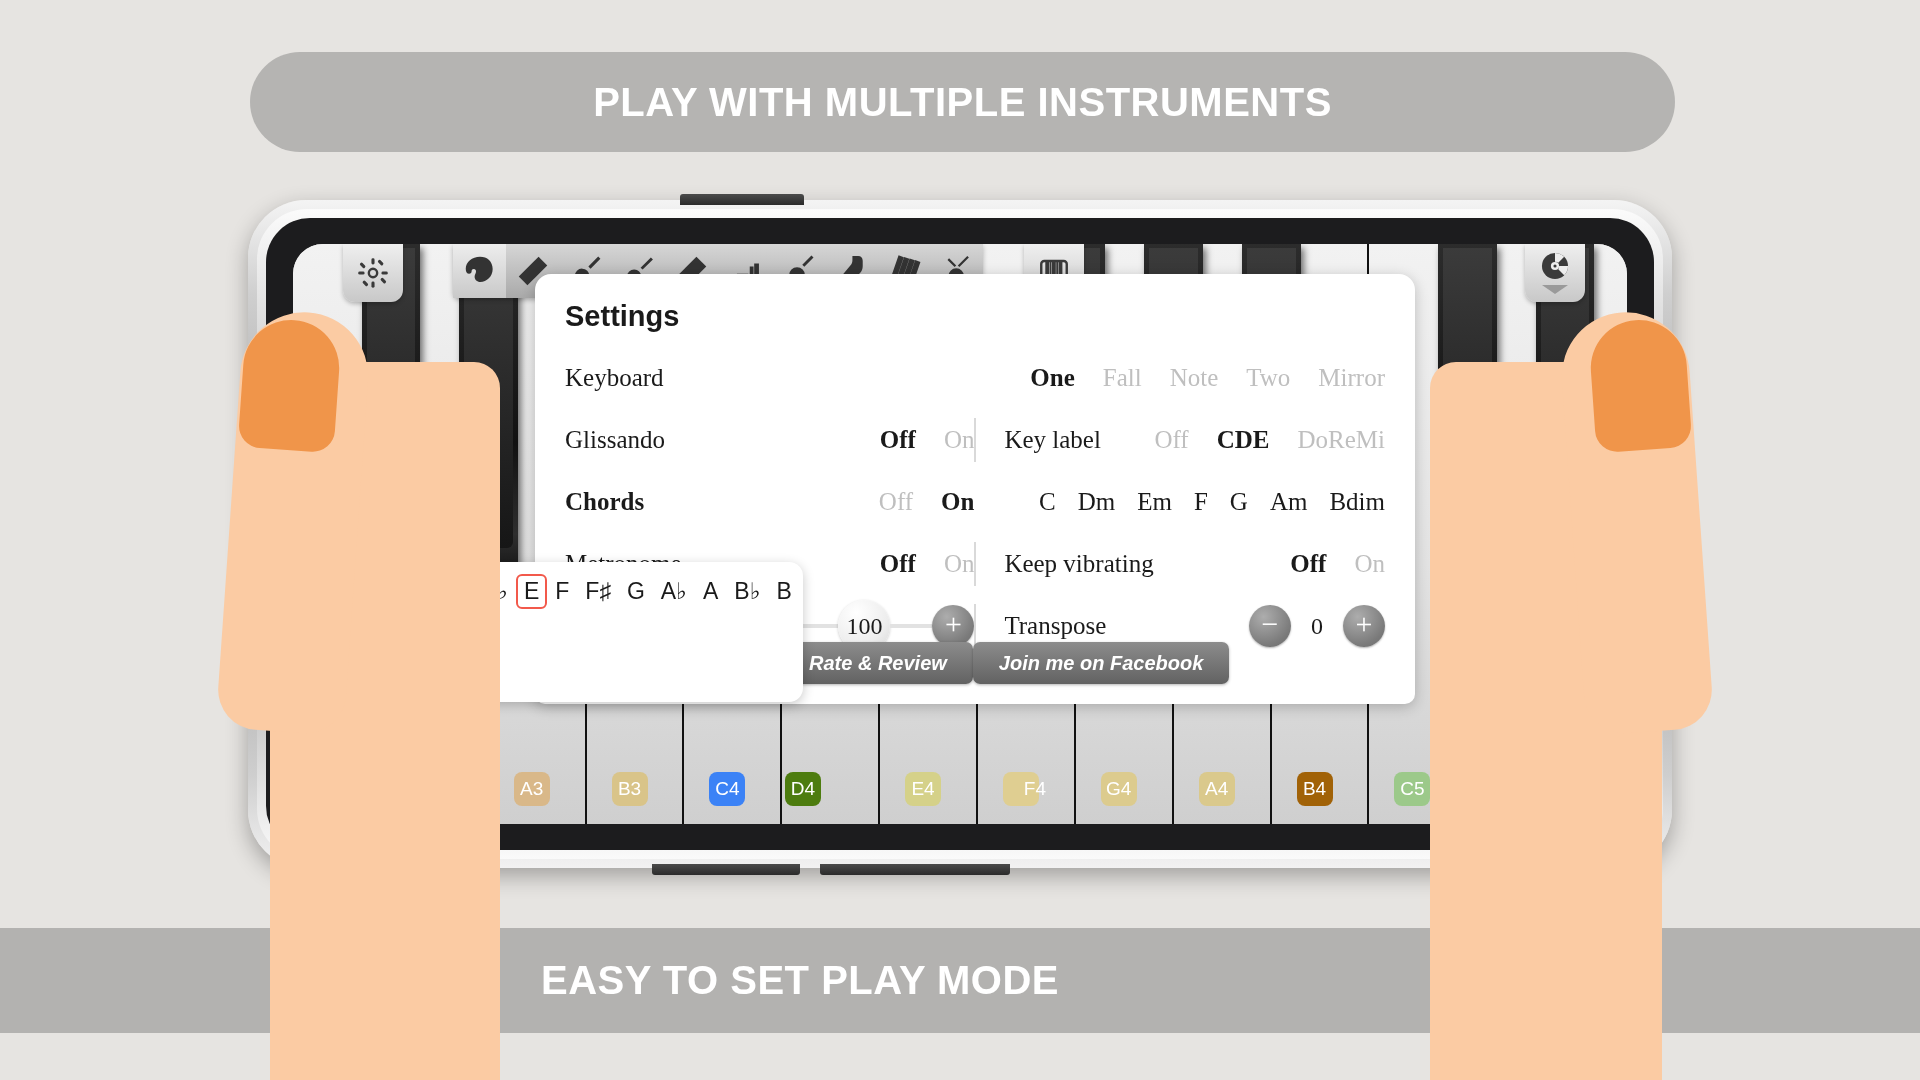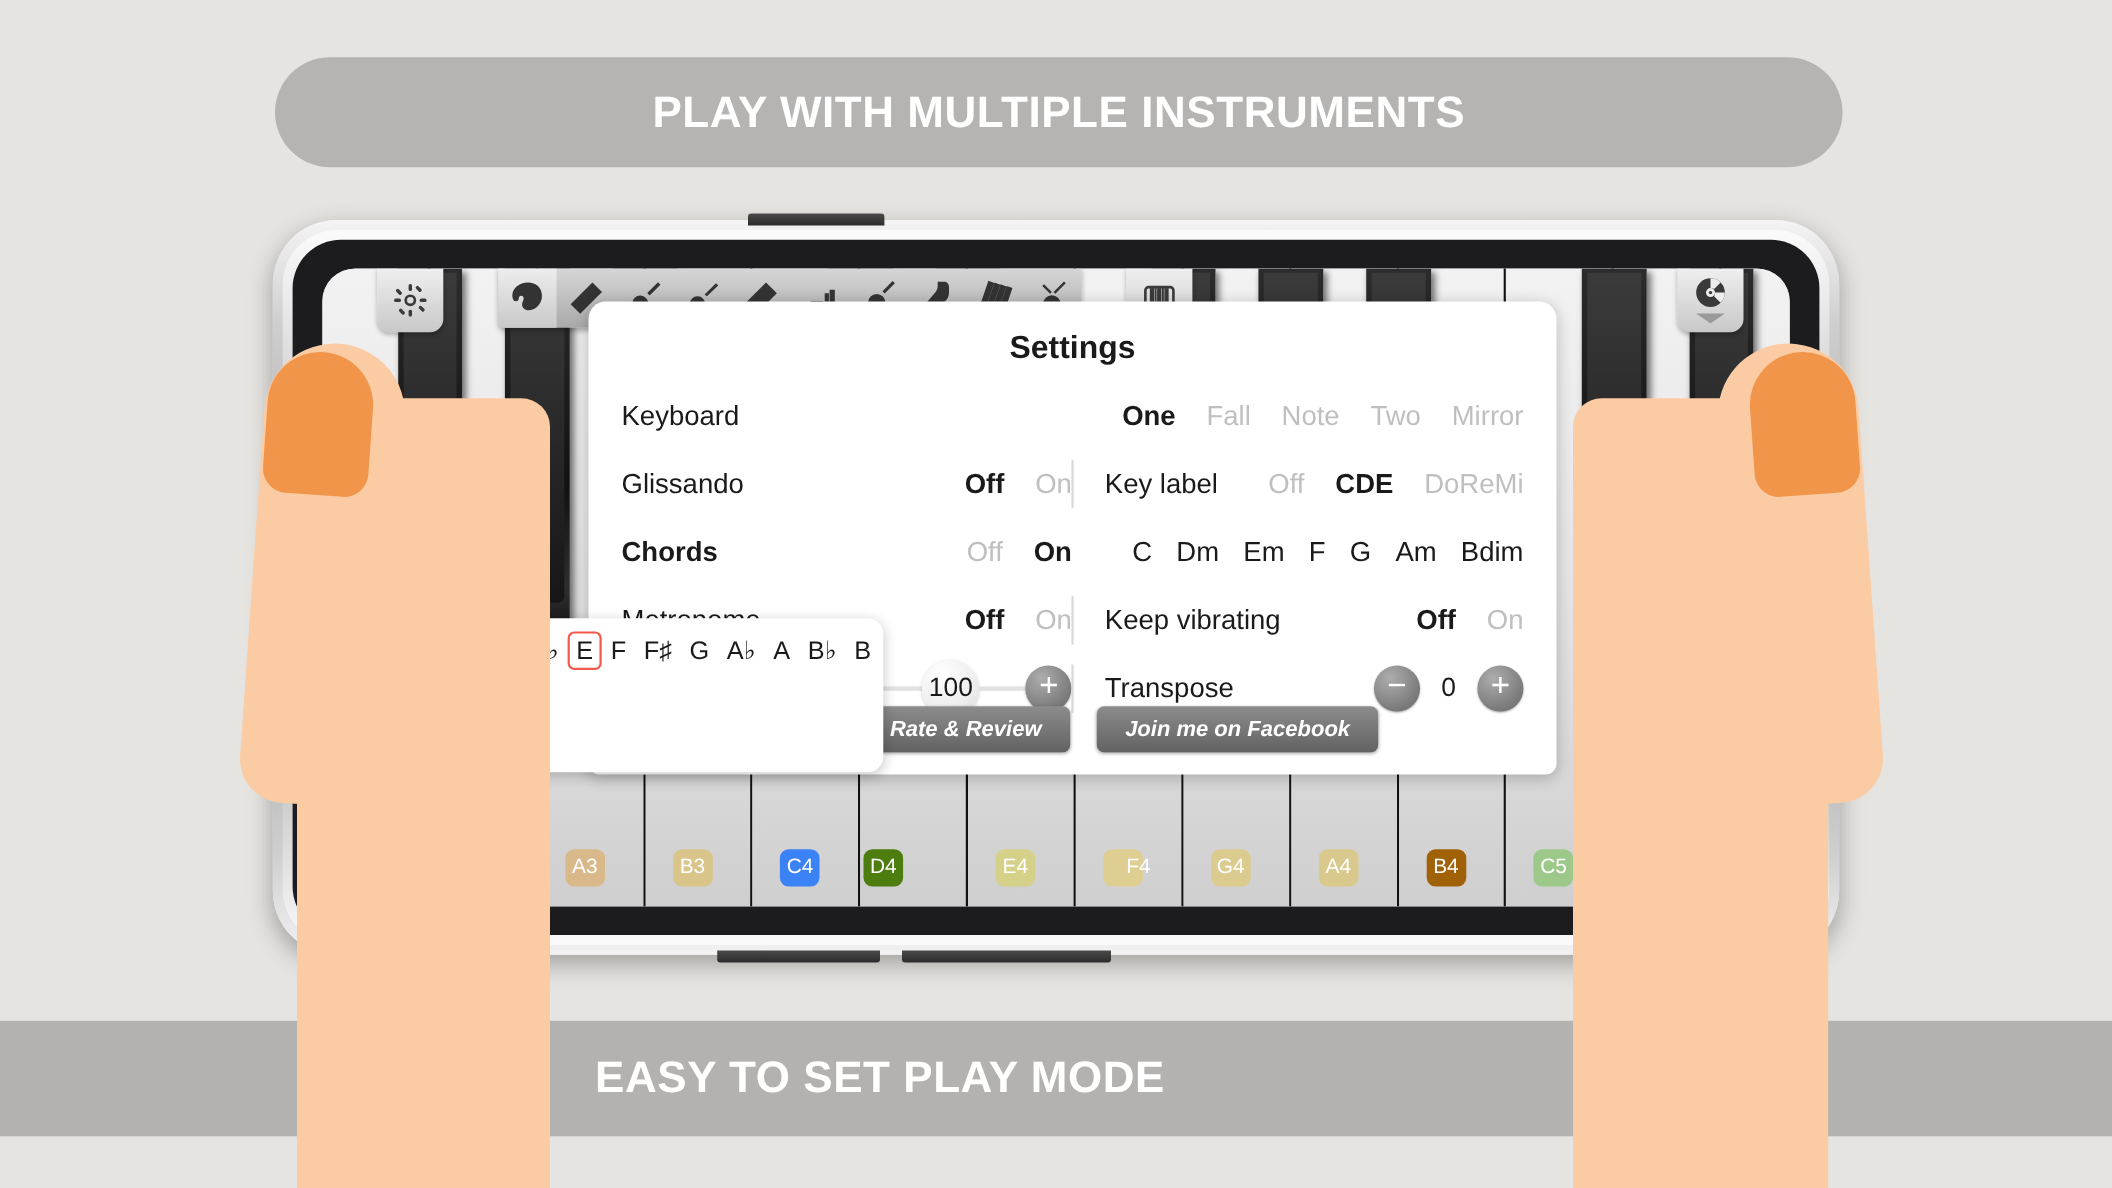--- a/index.html
+++ b/index.html
@@ -166,25 +166,25 @@
   #settings-panel {
     position: absolute; left: 242px; top: 30px;
     width: 880px; height: 430px;
     background: #FFFFFF;
     border-radius: 16px 16px 10px 10px;
     z-index: 30;
     box-shadow: 0 3px 14px rgba(0,0,0,.22);
     padding: 16px 30px 0 30px;
   }
   #settings-title {
-    text-align:center; font-size: 29px; font-weight: bold; color: #1A1A1A;
+    font-size: 29px; font-weight: bold; color: #1A1A1A;
     margin-top: 10px; margin-bottom: 14px;
   }
   .srow { display:flex; align-items:center; height: 62px; }
-  .scol { display:flex; align-items:center; }
+  .scol { display:flex; align-items:center;font-family:Liberation Serif, serif; }
   .scol.left  { width: 426px; }
   .scol.right { width: 424px; padding-left: 28px; }
   .divider {
     width: 2px; height: 44px; background: #D9D9D9;
   }
   .slabel { font-size: 25px; color: #1A1A1A; }
   .slabel.bold { font-weight: bold; }
   .opts { margin-left:auto; display:flex; align-items:center; gap: 28px; }
   .opt  { font-size: 25px; color: #BFBFBF; }
   .opt.sel { color: #1A1A1A; font-weight: bold; }
@@ -207,21 +207,21 @@
     background: radial-gradient(circle at 35% 25%,#FFFFFF,#EDEDED 62%,#D6D6D6 100%);
     box-shadow: 0 1px 3px rgba(0,0,0,.22);
     display:flex; align-items:center; justify-content:center;
     font-size: 24px; color:#1A1A1A;
   }
   .numval { width: 52px; text-align:center; font-size: 24px; color:#1A1A1A; }
 
   
   #panel-actions {
     position:absolute; left: 30px; bottom: 20px; right:30px;
-    display:flex; align-items:center; gap: 24px;
+    display:flex; align-items:center; 
   }
   .act-btn {
     height: 42px; padding: 0 26px;
     display:flex; align-items:center; justify-content:center;
     border-radius: 7px;
     background: linear-gradient(180deg,#8C8C8C,#626262);
     color:#fff; font-style: italic; font-weight:bold; font-size: 20px;
     box-shadow: 0 1px 3px rgba(0,0,0,.3);
     white-space: nowrap;
   }

